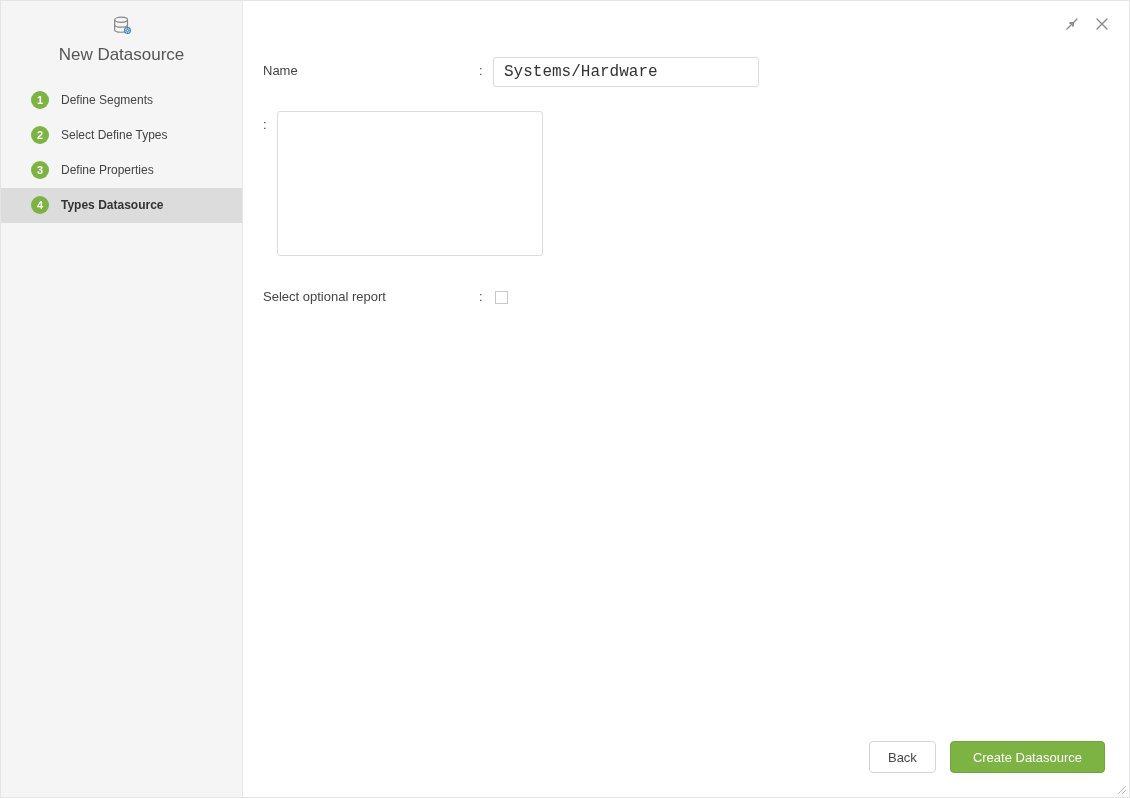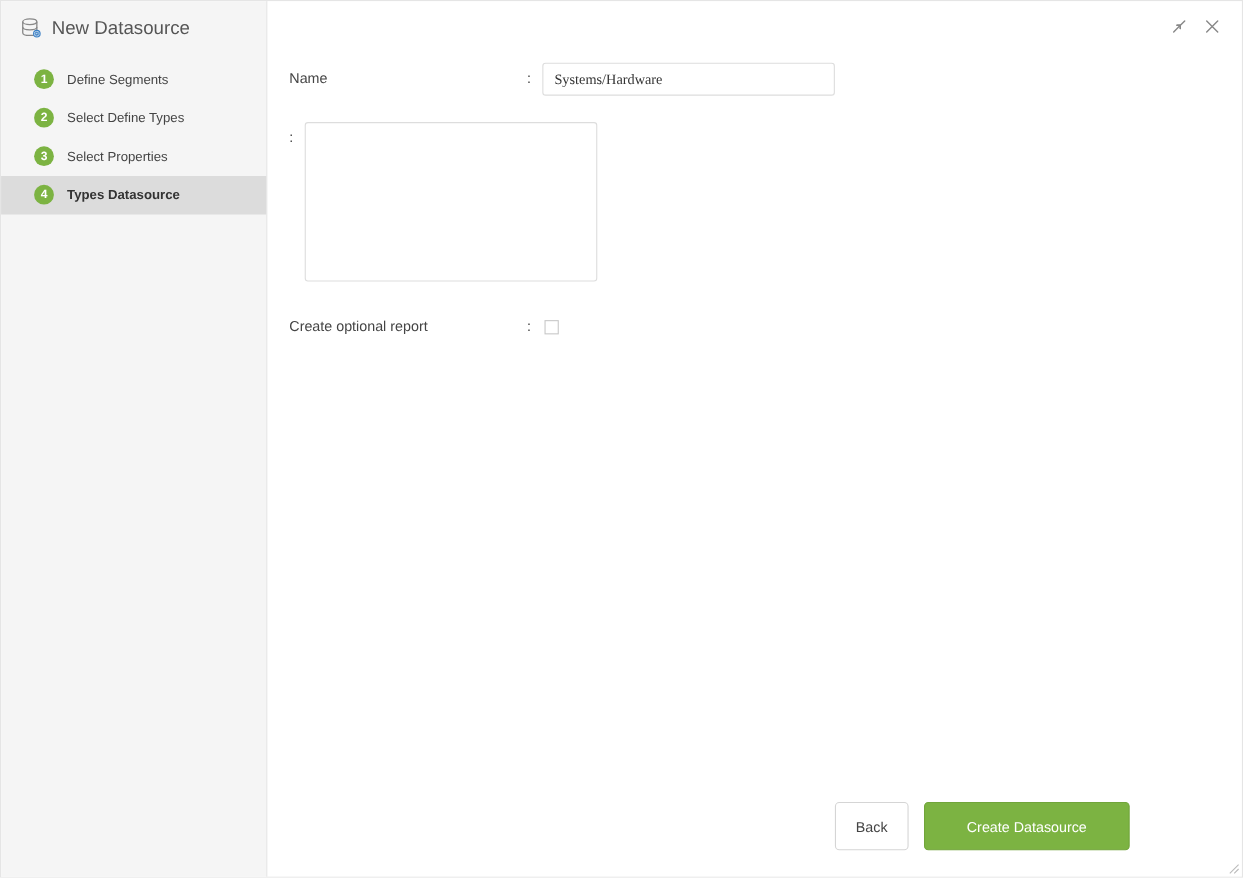--- a/index.html
+++ b/index.html
@@ -27,20 +27,21 @@
       width: 242px;
       background: #f5f5f5;
       border-right: 1px solid #e8e8e8;
       padding-top: 0;
     }
     .sidebar-header {
       display: flex;
       align-items: center;
       padding: 14px 16px 18px 16px;
       gap: 8px;
+      flex-direction: column;
     }
     .sidebar-title {
       font-size: 17px;
       color: #555;
       font-weight: 400;
     }
     .db-icon svg {
       display: block;
     }
     .steps {
@@ -74,21 +75,21 @@
       flex-shrink: 0;
     }
     .step-label {
       font-size: 12px;
     }
     .main {
       flex: 1;
       position: relative;
       padding: 18px 20px 20px 20px;
       display: flex;
-      flex-direction: row;
+      flex-direction: column;
     }
     .window-controls {
       position: absolute;
       top: 14px;
       right: 18px;
       display: flex;
       gap: 12px;
       align-items: center;
     }
     .win-ctrl {
@@ -121,23 +122,23 @@
     }
     .form-control {
       flex: 0 0 auto;
     }
     .text-input {
       width: 266px;
       height: 30px;
       border: 1px solid #ddd;
       border-radius: 3px;
       padding: 4px 10px;
-      font-size: 13px;
+      font-size: 16px;
       color: #333;
-      font-family: Liberation Serif, serif;
+      font-family: Liberation Mono, monospace;
     }
     .textarea-input {
       width: 266px;
       height: 145px;
       border: 1px solid #ddd;
       border-radius: 3px;
       padding: 6px 10px;
       font-size: 13px;
       color: #333;
       font-family: inherit;
@@ -161,40 +162,40 @@
       cursor: pointer;
     }
     .footer {
       margin-top: auto;
       display: flex;
       justify-content: flex-end;
       gap: 14px;
       padding: 0 4px 4px 0;
     }
     .btn {
-      height: 44px;
+      height: 32px;
       padding: 0 18px;
       border-radius: 4px;
       font-size: 13px;
       cursor: pointer;
       font-family: inherit;
       display: flex;
       align-items: center;
       justify-content: center;
     }
     .btn-secondary {
       background: #fff;
       border: 1px solid #d5d5d5;
       color: #444;
     }
     .btn-primary {
       background: #7cb342;
       border: 1px solid #71a53b;
       color: #fff;
-      padding: 0 38px;
+      padding: 0 22px;
     }
     .resize-handle {
       position: absolute;
       right: 2px;
       bottom: 2px;
       width: 12px;
       height: 12px;
       color: #bbb;
       cursor: nwse-resize;
     }
@@ -223,21 +224,21 @@
       <li class="step">
         <span class="step-badge">1</span>
         <span class="step-label">Define Segments</span>
       </li>
       <li class="step">
         <span class="step-badge">2</span>
         <span class="step-label">Select Define Types</span>
       </li>
       <li class="step">
         <span class="step-badge">3</span>
-        <span class="step-label">Select Properties</span>
+        <span class="step-label">Define Properties</span>
       </li>
       <li class="step active">
         <span class="step-badge">4</span>
         <span class="step-label">Types Datasource</span>
       </li>
     </ul>
   </aside>
 
   <main class="main">
 
@@ -267,21 +268,21 @@
       </div>
 
       <div class="form-row">
         <div class="form-colon">:</div>
         <div class="form-control">
           <textarea class="textarea-input" style=""></textarea>
         </div>
       </div>
 
       <div class="form-row">
-        <div class="form-label">Create optional report</div>
+        <div class="form-label">Select optional report</div>
         <div class="form-colon">:</div>
         <div class="form-control">
           <input type="checkbox" class="checkbox-input" style="">
         </div>
       </div>
 
     </div>
 
     <div class="footer">
       <button class="btn btn-secondary">Back</button>

